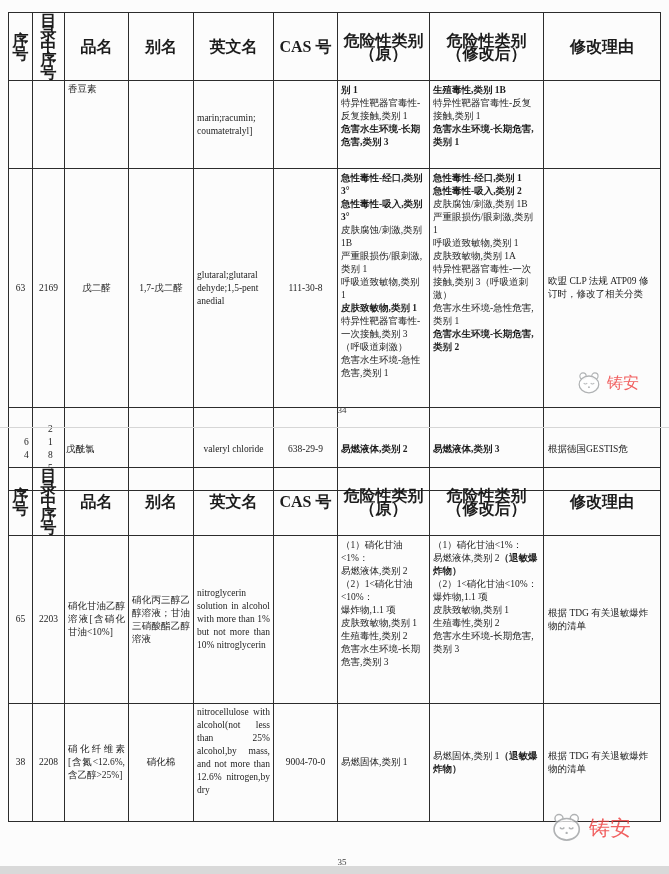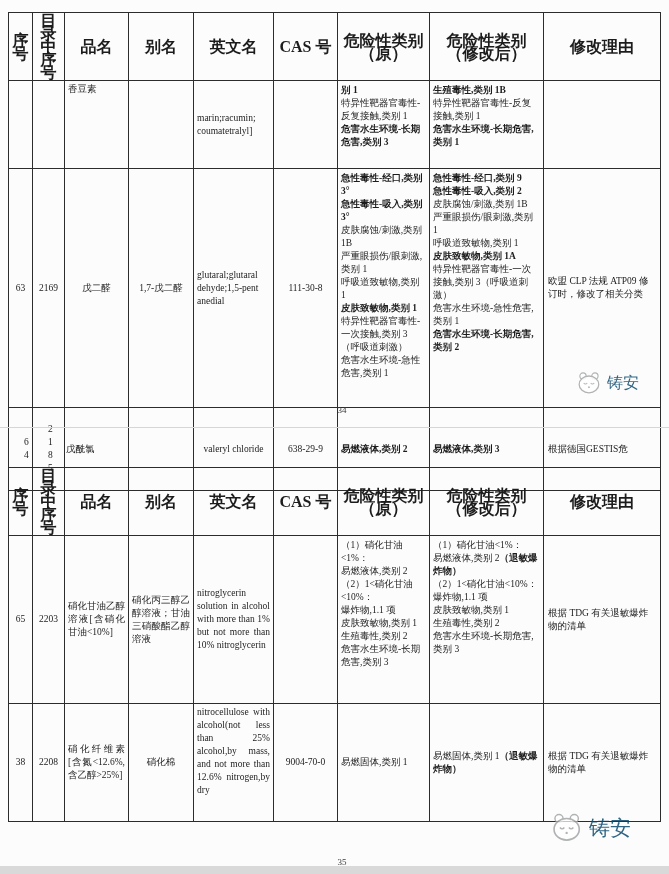--- a/index.html
+++ b/index.html
@@ -34,21 +34,21 @@
   .pagenum{
     position:absolute;left:16px;width:652px;text-align:center;
     font-size:9px;color:#3a3a3a;
   }
   #pn1{top:405px;}
   #pn2{top:857px;}
   .pageline{position:absolute;left:0;top:427px;width:669px;height:1px;background:#d6d6d6;}
   .bottomband{position:absolute;left:0;top:866px;width:669px;height:8px;background:#d9d9d9;}
   .wm{
     position:absolute;display:flex;align-items:center;gap:3px;
-    color:#0c4a6e;opacity:.85;z-index:3;pointer-events:none;
+    color:#ef4444;opacity:.85;z-index:3;pointer-events:none;
     font-family:"Liberation Sans","DejaVu Sans",sans-serif;
   }
   #wm1{left:576px;top:371px;font-size:16px;}
   #wm2{left:550px;top:812px;font-size:21px;}
   .wm svg{display:block;}
 </style>
 </head>
 <body>
 
 <table class="scan-table" id="table1">
@@ -101,26 +101,26 @@
 anedial</td>
     <td>111-30-8</td>
     <td class="hz"><span style="font-weight: bold;">急性毒性-经口,类别 3°
 </span><span style="font-weight: bold;">急性毒性-吸入,类别 3°
 </span><span>皮肤腐蚀/刺激,类别 1B
 </span><span>严重眼损伤/眼刺激,类别 1
 </span><span>呼吸道致敏物,类别 1
 </span><span style="font-weight: bold;">皮肤致敏物,类别 1
 </span><span>特异性靶器官毒性-一次接触,类别 3（呼吸道刺激）
 </span><span>危害水生环境-急性危害,类别 1</span></td>
-    <td class="hz"><span style="font-weight: bold;">急性毒性-经口,类别 9
+    <td class="hz"><span style="font-weight: bold;">急性毒性-经口,类别 1
 </span><span style="font-weight: bold; margin-top: 40px;">急性毒性-吸入,类别 2
 </span><span>皮肤腐蚀/刺激,类别 1B
 </span><span>严重眼损伤/眼刺激,类别 1
 </span><span>呼吸道致敏物,类别 1
-</span><span style="font-weight: bold;">皮肤致敏物,类别 1A
+</span><span style="font-weight: normal;">皮肤致敏物,类别 1A
 </span><span>特异性靶器官毒性-一次接触,类别 3（呼吸道刺激）
 </span><span>危害水生环境-急性危害,类别 1
 </span><span style="font-weight: bold;">危害水生环境-长期危害,类别 2</span></td>
     <td class="reason"><span>欧盟 CLP 法规 ATP09 修订时，修改了相关分类</span></td>
   </tr>
   <tr style="height:20px">
     <td style="padding:15px">64</td>
     <td style="padding:15px">2185</td>
     <td style="padding:1px" class="tleft">戊酰氯</td>
     <td style="padding:1px"></td>

